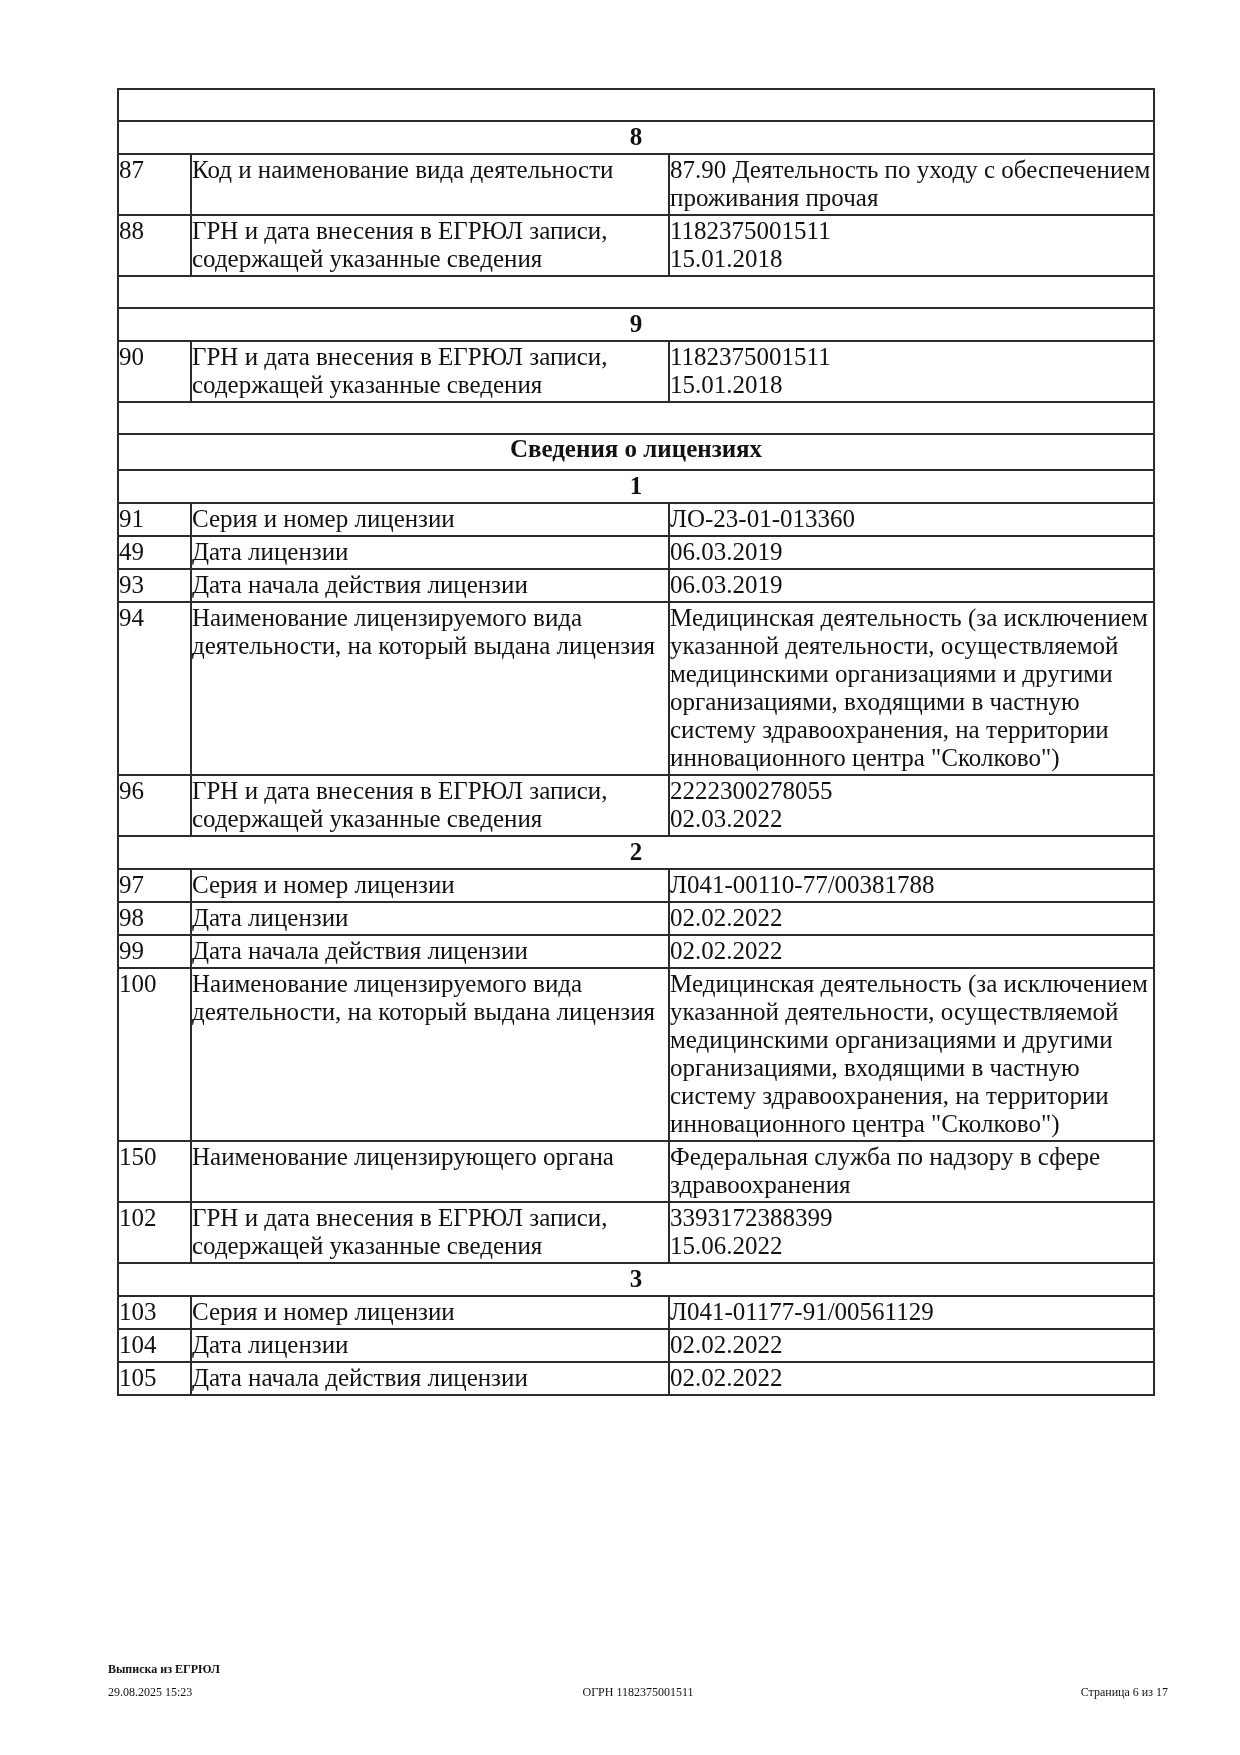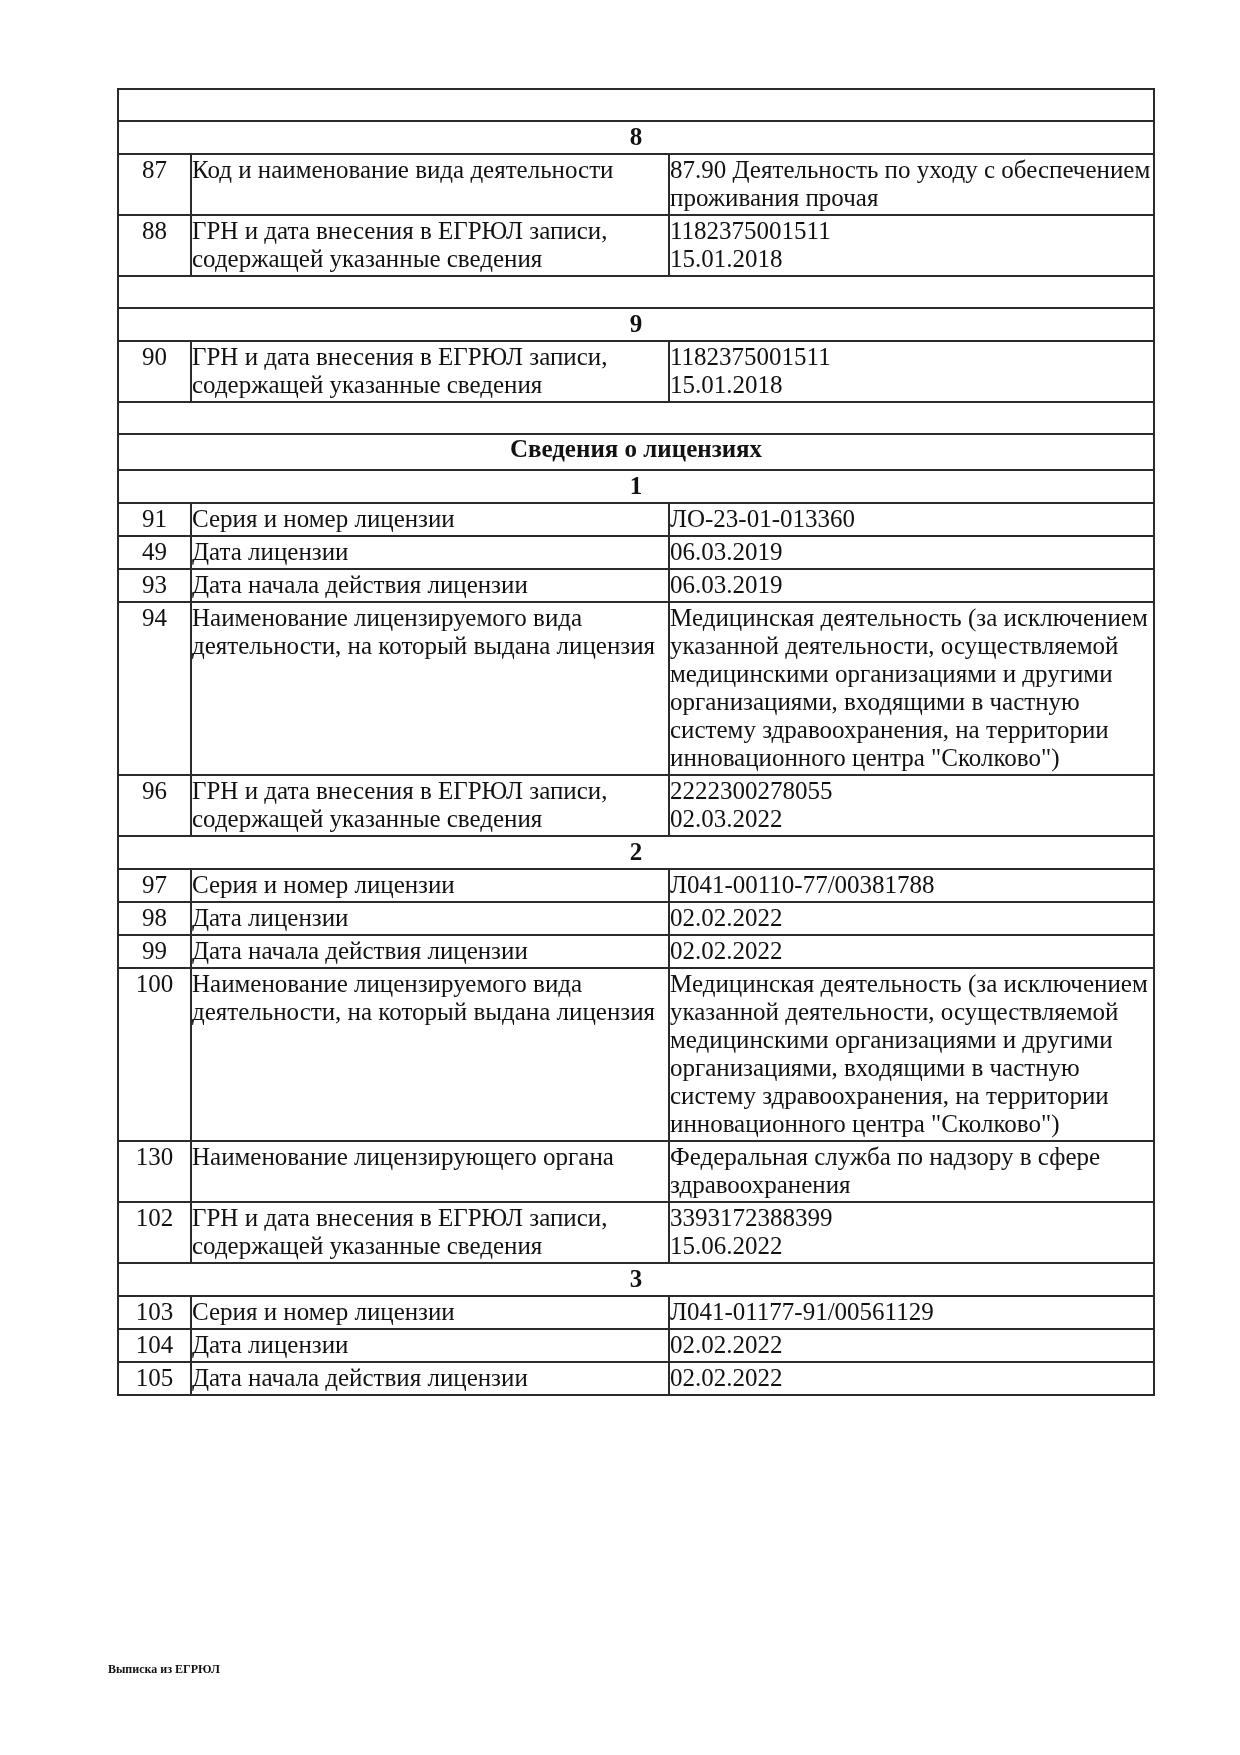--- a/index.html
+++ b/index.html
@@ -30,21 +30,20 @@
   table.egrul col.c-label { width: 478px; }
   table.egrul col.c-value { width: 485px; }
 
   table.egrul td {
     border: 2px solid #2b2b2b;
     vertical-align: top;
     padding: 1px 0 2px 0;
     word-wrap: break-word;
   }
   td.num {
-    text-align: center;
     padding-left: 2px;
     padding-right: 2px;
   }
   td.label {
     padding-left: 6px;
     padding-right: 4px;
     border-radius: 10px;
   }
   td.value {
     padding-left: 5px;
@@ -200,21 +199,21 @@
       <td class="num">99</td>
       <td class="label">Дата начала действия лицензии</td>
       <td class="value">02.02.2022</td>
     </tr>
     <tr>
       <td class="num">100</td>
       <td class="label">Наименование лицензируемого вида деятельности, на который выдана лицензия</td>
       <td class="value">Медицинская деятельность (за исключением указанной деятельности, осуществляемой медицинскими организациями и другими организациями, входящими в частную систему здравоохранения, на территории инновационного центра "Сколково")</td>
     </tr>
     <tr>
-      <td class="num">130</td>
+      <td class="num">150</td>
       <td class="label">Наименование лицензирующего органа</td>
       <td class="value">Федеральная служба по надзору в сфере здравоохранения</td>
     </tr>
     <tr>
       <td class="num">102</td>
       <td class="label">ГРН и дата внесения в ЕГРЮЛ записи, содержащей указанные сведения</td>
       <td class="value">
           <div>3393172388399</div>
           <div>15.06.2022</div>
         </td>
@@ -236,13 +235,18 @@
     <tr>
       <td class="num">105</td>
       <td class="label">Дата начала действия лицензии</td>
       <td class="value">02.02.2022</td>
     </tr>
   </tbody>
 </table>
 
 <div class="footer">
   <div class="f-title">Выписка из ЕГРЮЛ</div>
+  <div class="line2">
+    <span class="f-date">29.08.2025 15:23</span>
+    <span class="f-ogrn">ОГРН 1182375001511</span>
+    <span class="f-page">Страница 6 из 17</span>
+  </div>
 </div>
 
 </body></html>

